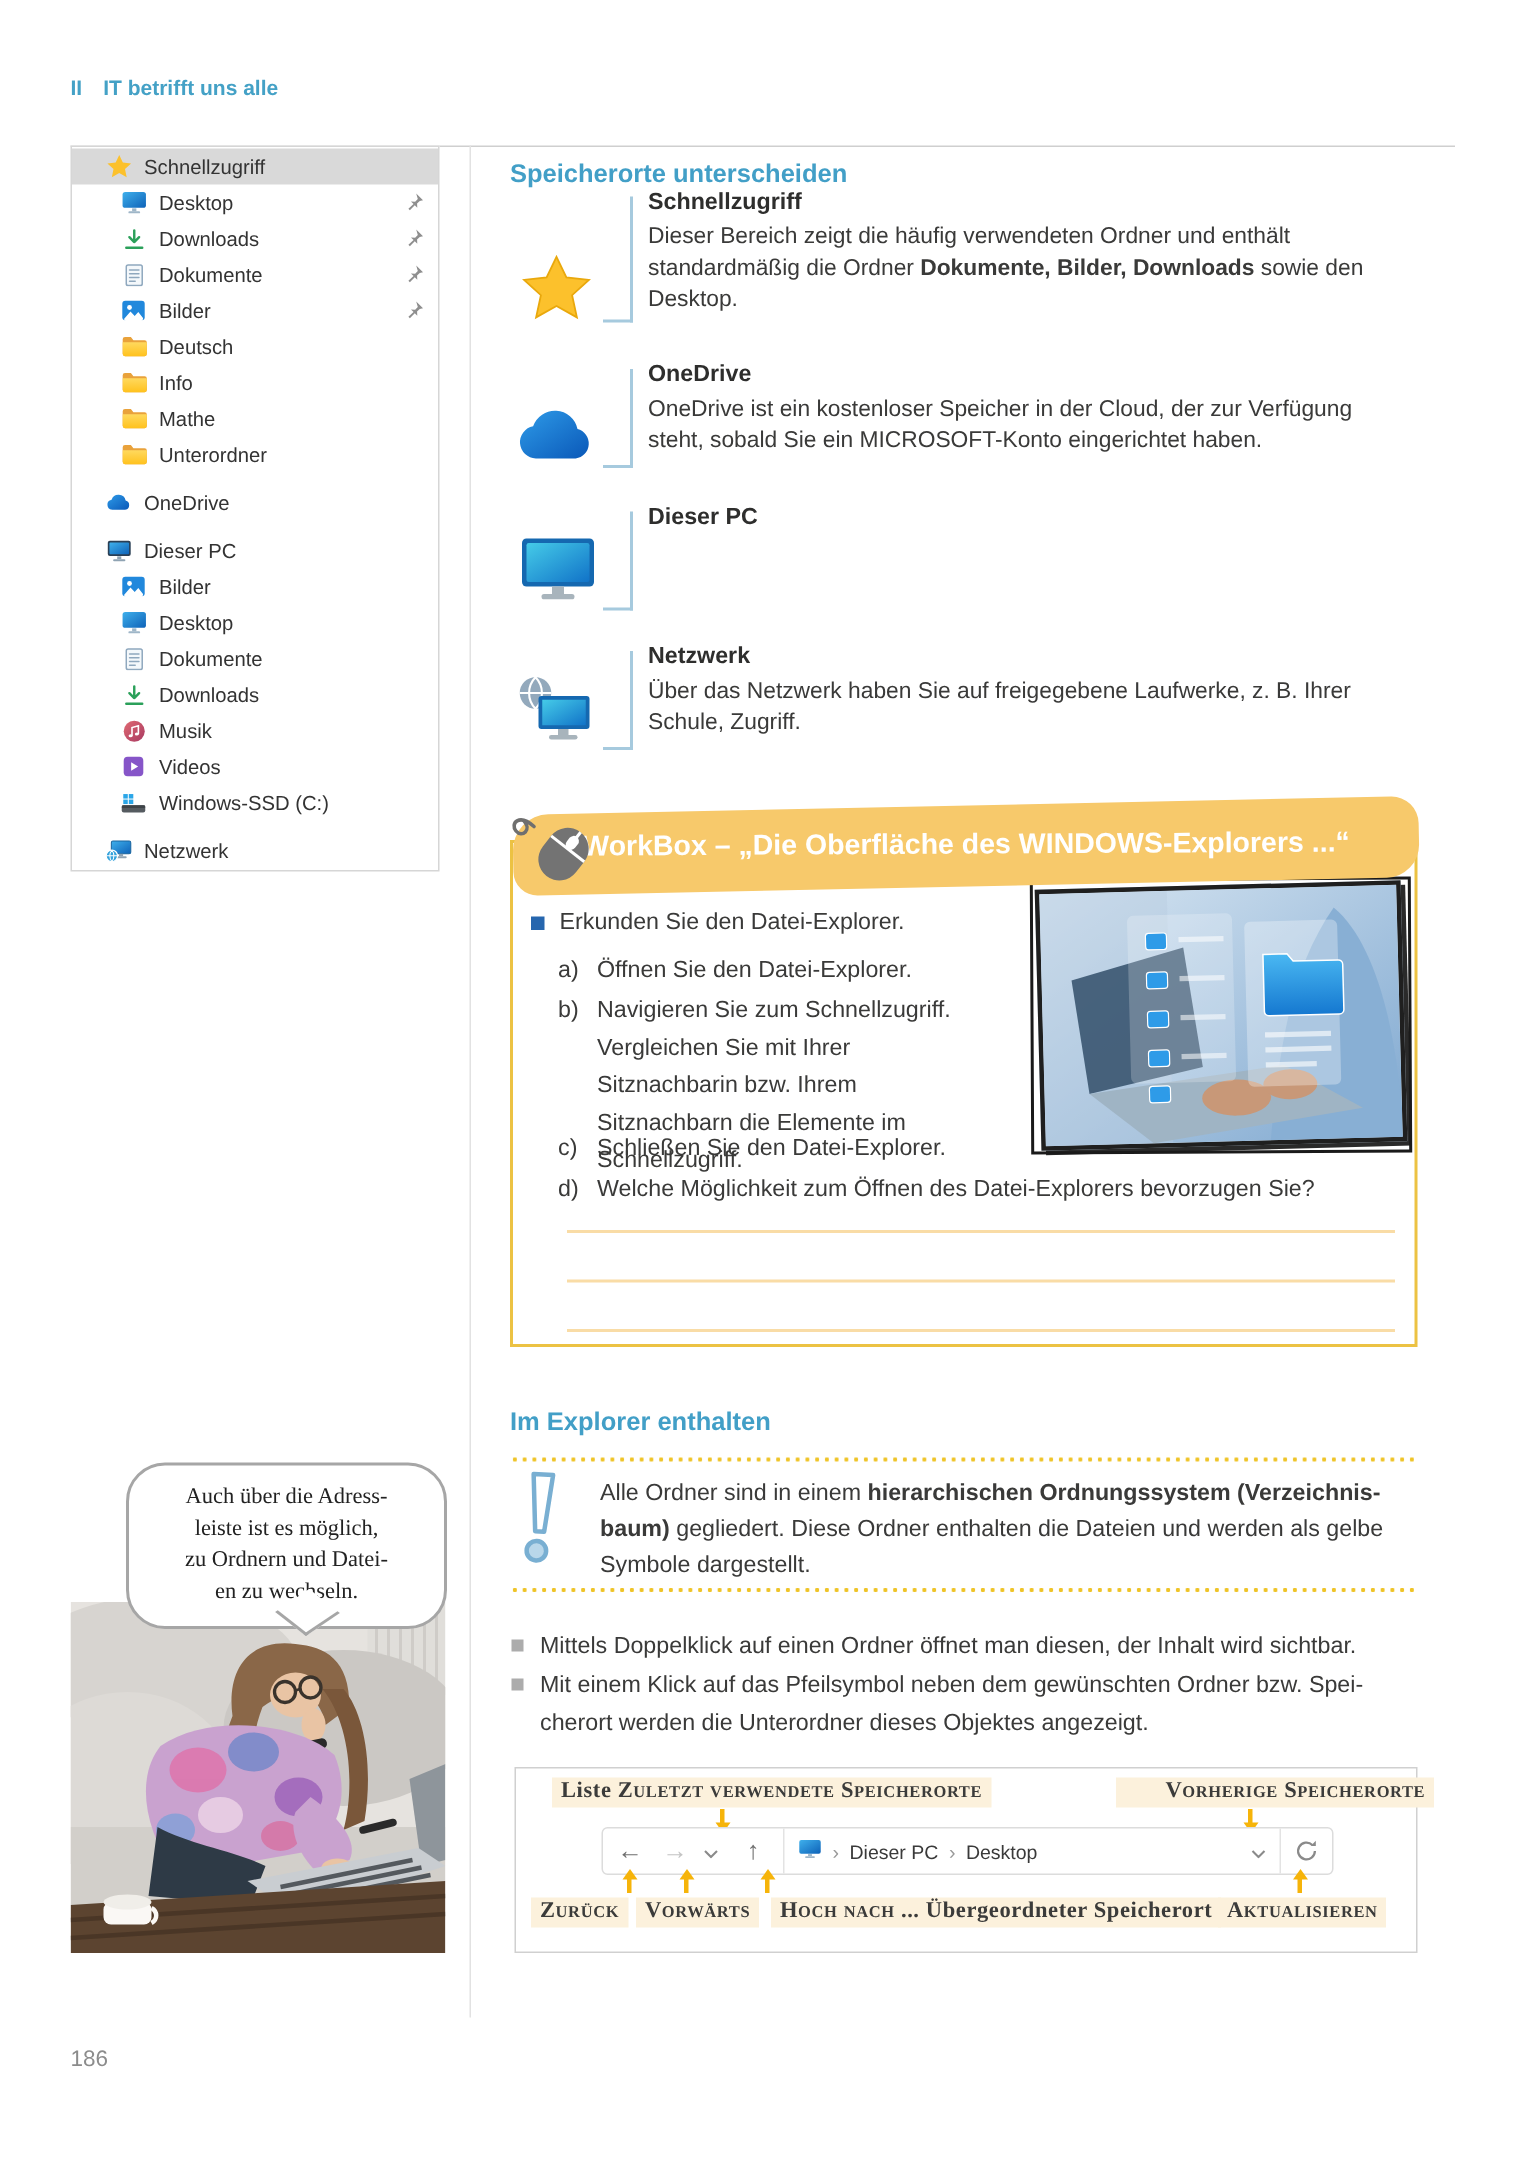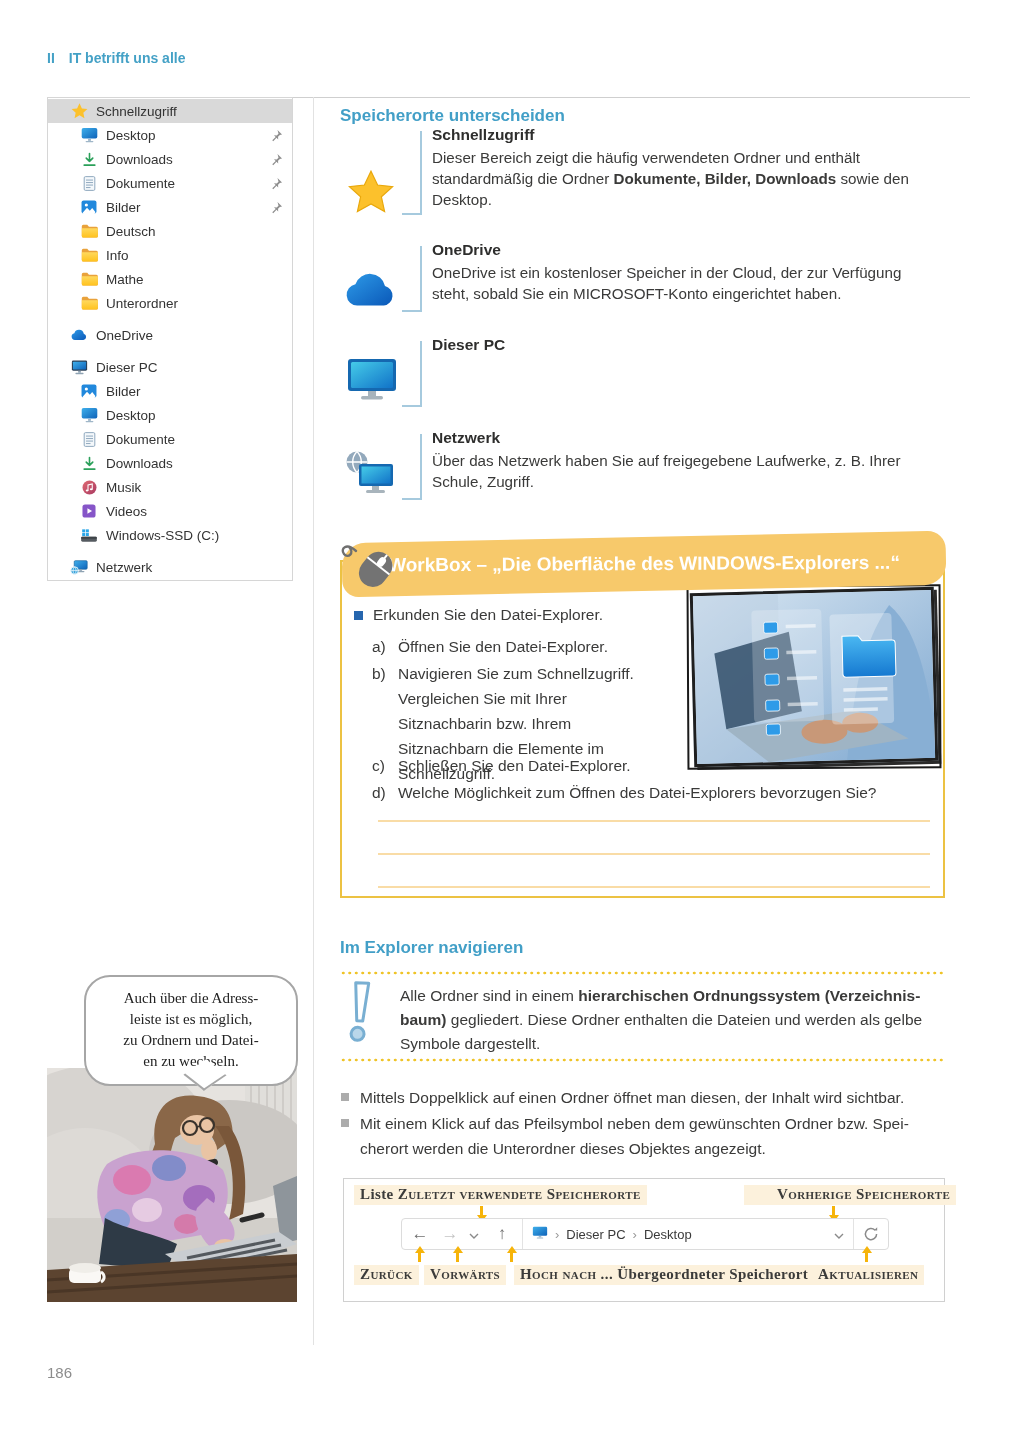--- a/index.html
+++ b/index.html
@@ -469,21 +469,21 @@
           <rect x="148" y="116" width="34" height="3.5"></rect>
         </g>
       </svg>
     </div>
 
     <div class="ans-line" style="top:258px;"></div>
     <div class="ans-line" style="top:291px;"></div>
     <div class="ans-line" style="top:324px;"></div>
   </div>
 
-  <div class="teal-h" style="left:340px; top:938px;">Im Explorer navigieren</div>
+  <div class="teal-h" style="left:340px; top:938px;">Im Explorer enthalten</div>
   <div class="dotline" style="top:971px;"></div>
   <span style="position:absolute; left:344px; top:979px; transform:rotate(3deg);">
     <svg width="34" height="70" viewBox="0 0 34 70">
       <path d="M10 4 h13 l-4 38 h-6 z" fill="#fff" stroke="#79AFD2" stroke-width="3" stroke-linejoin="round"></path>
       <circle cx="14.5" cy="55" r="6.5" fill="#B9D7EA" stroke="#79AFD2" stroke-width="3"></circle>
     </svg>
   </span>
   <div class="note-text"><span>Alle Ordner sind in einem </span><span class="b">hierarchischen Ordnungssystem (Verzeichnis­baum)</span><span> gegliedert. Diese Ordner enthalten die Dateien und werden als gelbe Symbole dargestellt.</span></div>
   <div class="dotline" style="top:1058px;"></div>
 
@@ -492,21 +492,21 @@
       <span class="bsq"></span>
       <span style="flex:1">Mittels Doppelklick auf einen Ordner öffnet man diesen, der Inhalt wird sichtbar.</span>
     </div>
     <div class="brow">
       <span class="bsq"></span>
       <span style="flex:1">Mit einem Klick auf das Pfeilsymbol neben dem gewünschten Ordner bzw. Spei­cherort werden die Unterordner dieses Objektes angezeigt.</span>
     </div>
   </div>
 
   <div class="diagram">
-    <div class="lab" style="left:10px; top:6px;"><span>Liste </span><span class="sc">Zuletzt verwendete Speicherorte</span></div>
+    <div class="lab" style="left:24px; top:6px;"><span>Liste </span><span class="sc">Zuletzt verwendete Speicherorte</span></div>
     <div class="lab" style="left:400px; top:6px;padding-left:33px;"><span class="sc">Vorherige Speicherorte</span></div>
 
     <div class="arr down" style="left:136px; top:27px;"></div>
     <div class="arr down" style="left:488px; top:27px;"></div>
 
     <div class="toolbar">
       <span class="tb-ic">←</span>
       <span class="tb-ic fwd">→</span>
       <span class="tb-ic chev">
         <svg width="10" height="6" viewBox="0 0 10 6">

